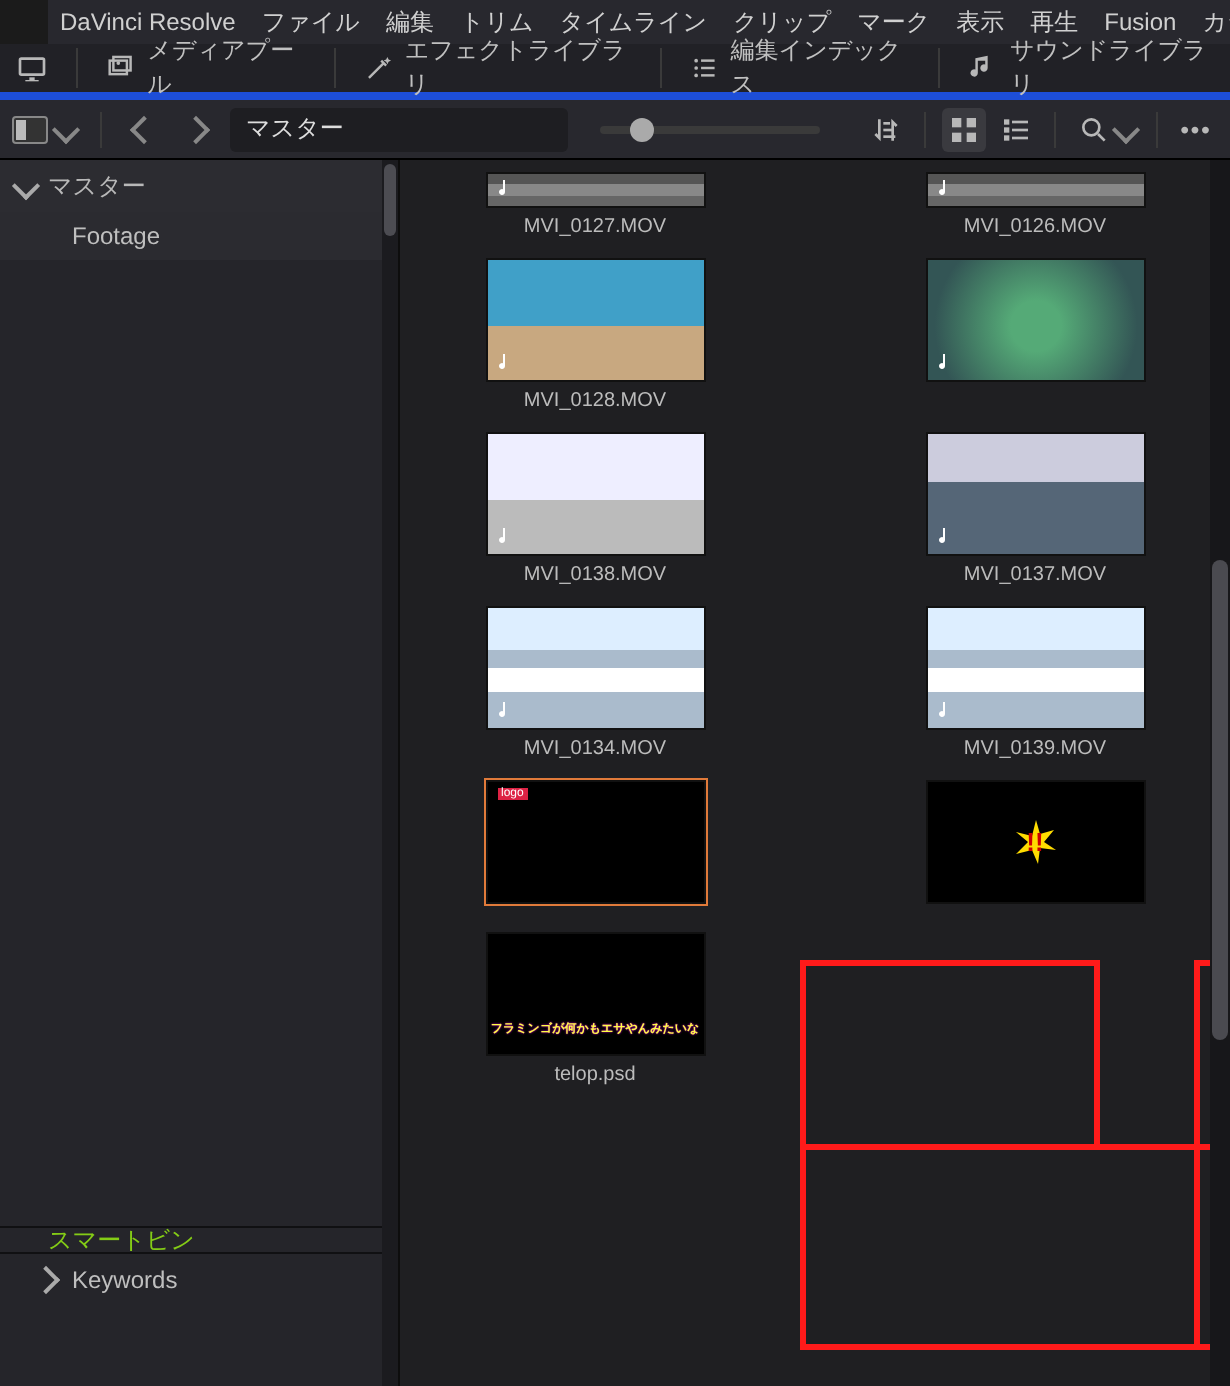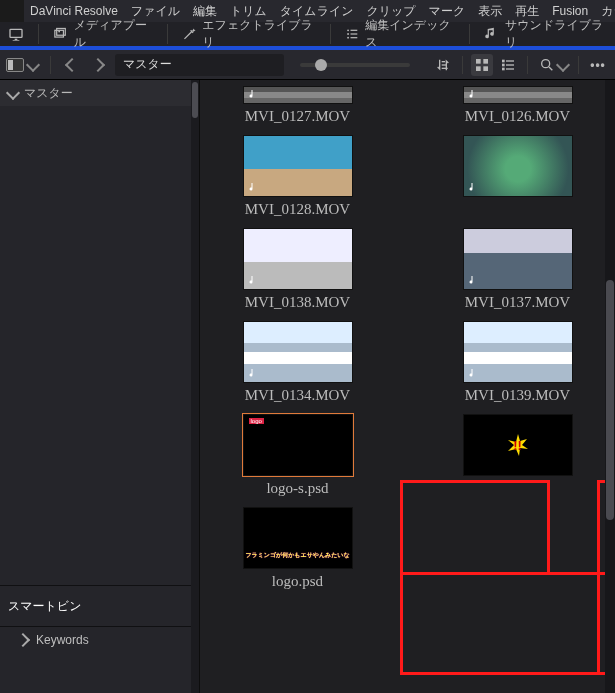--- a/index.html
+++ b/index.html
@@ -114,24 +114,24 @@
   .bin-entry {
     display: flex; align-items: center;
     height: 24px;
     padding-left: 36px;
     color: #bfbfbf;
     background: #2b2b30;
   }
   .bin-entry.selected { background: #2b2b30; }
   .smartbin-hdr {
     display:flex; align-items:center;
-    height: 42px; padding: 0 8px;
+    height: 14px; padding: 0 24px;
     border-top: 1px solid #101012;
     border-bottom: 1px solid #101012;
-    color: #ffffff;
+    color: #84cc16;
     margin-top: auto;
     position: relative;
   }
   .smartbin-row {
     display:flex; align-items:center; gap:8px;
     height: 26px; padding: 0 18px;
     color: #bfbfbf;
   }
   .content {
     flex: 1;
@@ -162,21 +162,21 @@
   .thumb-box.first { height: 18px; margin-top: 0; }
   .thumb-box .audio-icon {
     position: absolute; left: 4px; bottom: 3px;
     width: 12px; height: 12px;
   }
   .thumb-box .corner {
     position:absolute; top:0; right:0; width:0; height:0;
     border-left: 22px solid transparent;
     border-top: 22px solid #c03a2a;
   }
-  .clip-name { color: #bcbcbc; font-size: 15px; font-family: Liberation Serif, serif; }
+  .clip-name { color: #bcbcbc; font-size: 10px; }
   .psd-black { background:#000; }
   .psd-logo { font-size:6px; color:#fff; position:absolute; top:3px; left:5px; background:#d24; padding:0 2px; }
   .psd-bang {
     position:absolute; top:50%; left:50%; transform:translate(-50%,-50%);
     color:#ffdc00; font-size:22px; font-weight:bold;
   }
   .psd-star {
     position:absolute; top:50%; left:50%; transform:translate(-50%,-50%);
     width:24px; height:24px;
   }
@@ -327,20 +327,23 @@
   </div>
 </div>
 
 <div class="body">
 
   <div class="sidebar">
     <div class="bin-header">
       <span class="chev down" style="padding:2px;border-color:#aaa"></span>
       <span>マスター</span>
     </div>
+    <div class="bin-entry selected">
+      <span>Footage</span>
+    </div>
 
     <div style="flex:1"></div>
 
     <div class="smartbin-hdr">
       <span>スマートビン</span>
     </div>
     <div class="smartbin-row">
       <span class="chev right" style="padding:2px;border-color:#aaa"></span>
       <span>Keywords</span>
     </div>
@@ -418,36 +421,35 @@
               <path d="M9 4v12a3 3 0 1 1-2-2.8V4z" fill="#fff"></path>
             </svg>
         </div>
         <div class="clip-name">MVI_0139.MOV</div>
       </div>
 
       <div class="clip">
         <div class="thumb-box psd-black sel-outline">
           <span class="psd-logo">logo</span>
         </div>
-        <div class="clip-name">logo-s.psd</div>
       </div>
 
       <div class="clip">
         <div class="thumb-box psd-black">
           <svg class="psd-star" viewBox="0 0 24 24">
               <polygon points="12,1 14,8 21,6 16,12 22,16 14,15 13,23 10,16 2,18 8,12 2,7 10,9" fill="#ffdc00"></polygon>
             </svg>
           <span class="psd-bang" style="color:#c00;font-size:13px;">!!</span>
         </div>
       </div>
       <div class="clip">
         <div class="thumb-box psd-black">
           <div class="psd-telop">フラミンゴが何かもエサやんみたいな</div>
         </div>
-        <div class="clip-name">logo.psd</div>
+        <div class="clip-name">telop.psd</div>
       </div>
 
     </div>
 
     <div class="red-box" style="left:200px; top:400px; width:150px; height:95px;"></div>
     <div class="red-box" style="left:200px; top:492px; width:347px; height:103px;"></div>
     <div class="red-box" style="left:397px; top:400px; width:150px; height:195px;"></div>
 
     <div class="content-scroll">
         <div class="thumb"></div>

